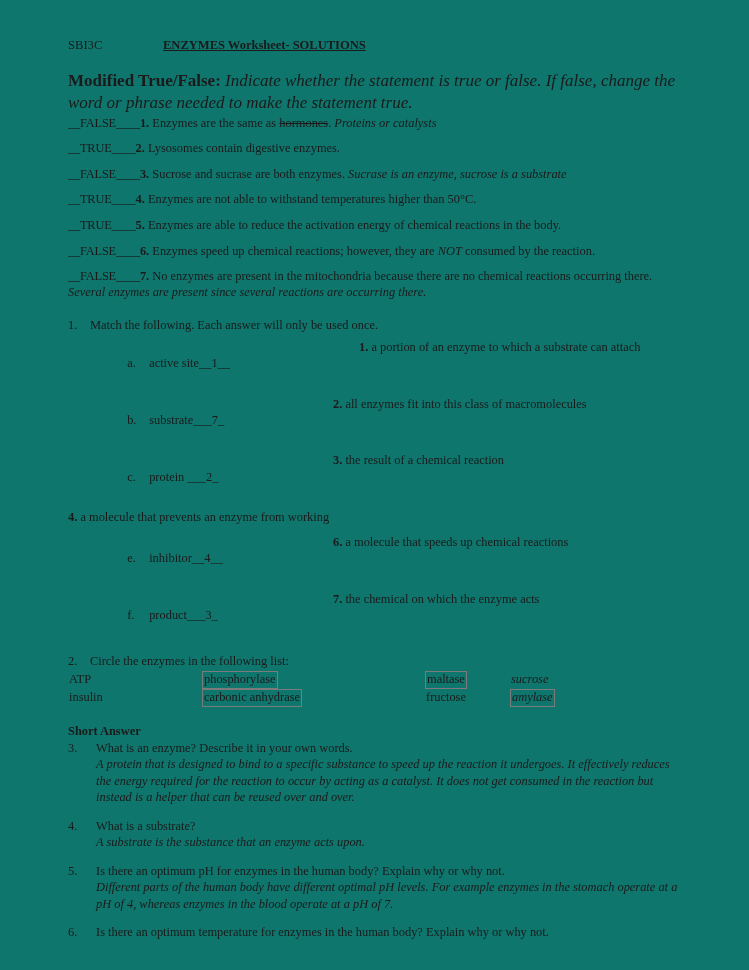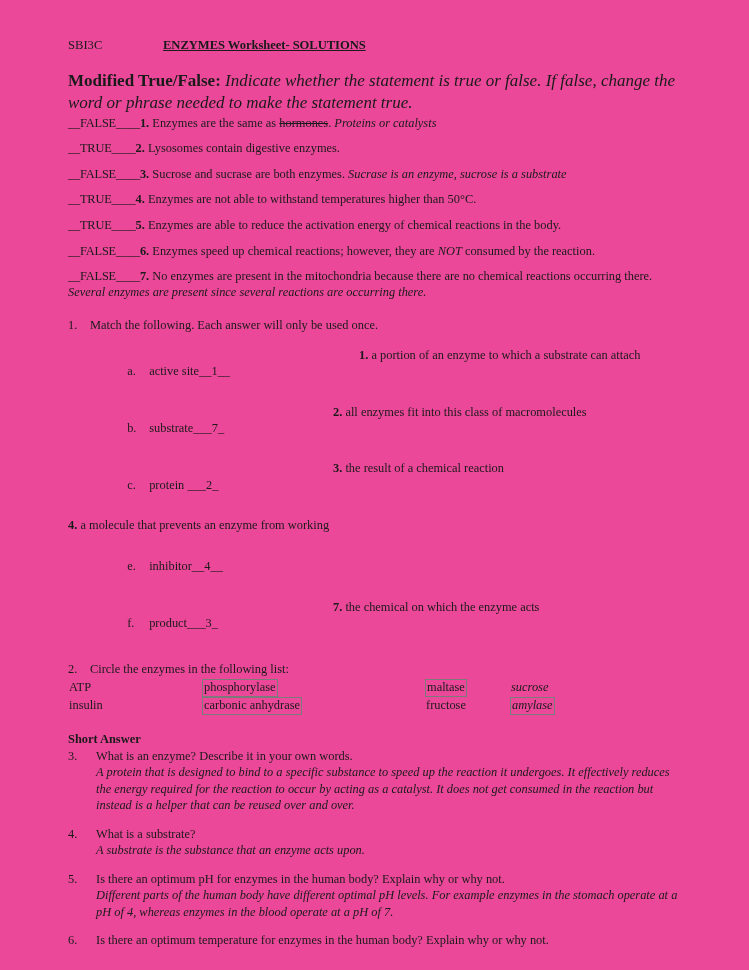--- a/index.html
+++ b/index.html
@@ -11,21 +11,21 @@
     width: 749px;
     height: 970px;
     font-family: "Liberation Serif", "DejaVu Serif", serif;
     color: #1a1a1a;
     -webkit-font-smoothing: antialiased;
   }
   .page {
     position: relative;
     width: 749px;
     height: 970px;
-    background: #ec4899;
+    background: #0f766e;
     overflow: hidden;
   }
   .sheet {
     position: absolute;
     left: 68px;
     top: 38px;
     width: 614px;
   }
 
   
@@ -73,21 +73,21 @@
   .tf-num { font-weight: bold; }
   .tf-text { }
   .strike { text-decoration: line-through; }
   .it { font-style: italic; }
 
   
   .match-block { margin-bottom: 14px; }
   .match-head {
     font-size: 12.4px;
     line-height: 1.3;
-    margin-bottom: 14px;
+    margin-bottom: 6px;
     padding-left: 0;
   }
   .match-head .qnum {
     display: inline-block;
     width: 22px;
   }
   .match-grid {
     position: relative;
     margin-left: 0;
   }
@@ -258,20 +258,23 @@
         <div class="match-row">
           <div class="match-right">
             <span class="rnum">4.</span><span> a molecule that prevents an enzyme from working</span>
           </div>
         </div>
 
         <div class="match-row">
           <div class="match-left">
             <span class="letter">e.</span><span>inhibitor</span><span>__4__</span>
           </div>
+          <div class="match-right">
+            <span class="rnum">6.</span><span> a molecule that speeds up chemical reactions</span>
+          </div>
         </div>
 
         <div class="match-row">
           <div class="match-left">
             <span class="letter">f.</span><span>product</span><span>___3_</span>
           </div>
           <div class="match-right">
             <span class="rnum">7.</span><span> the chemical on which the enzyme acts</span>
           </div>
         </div>

